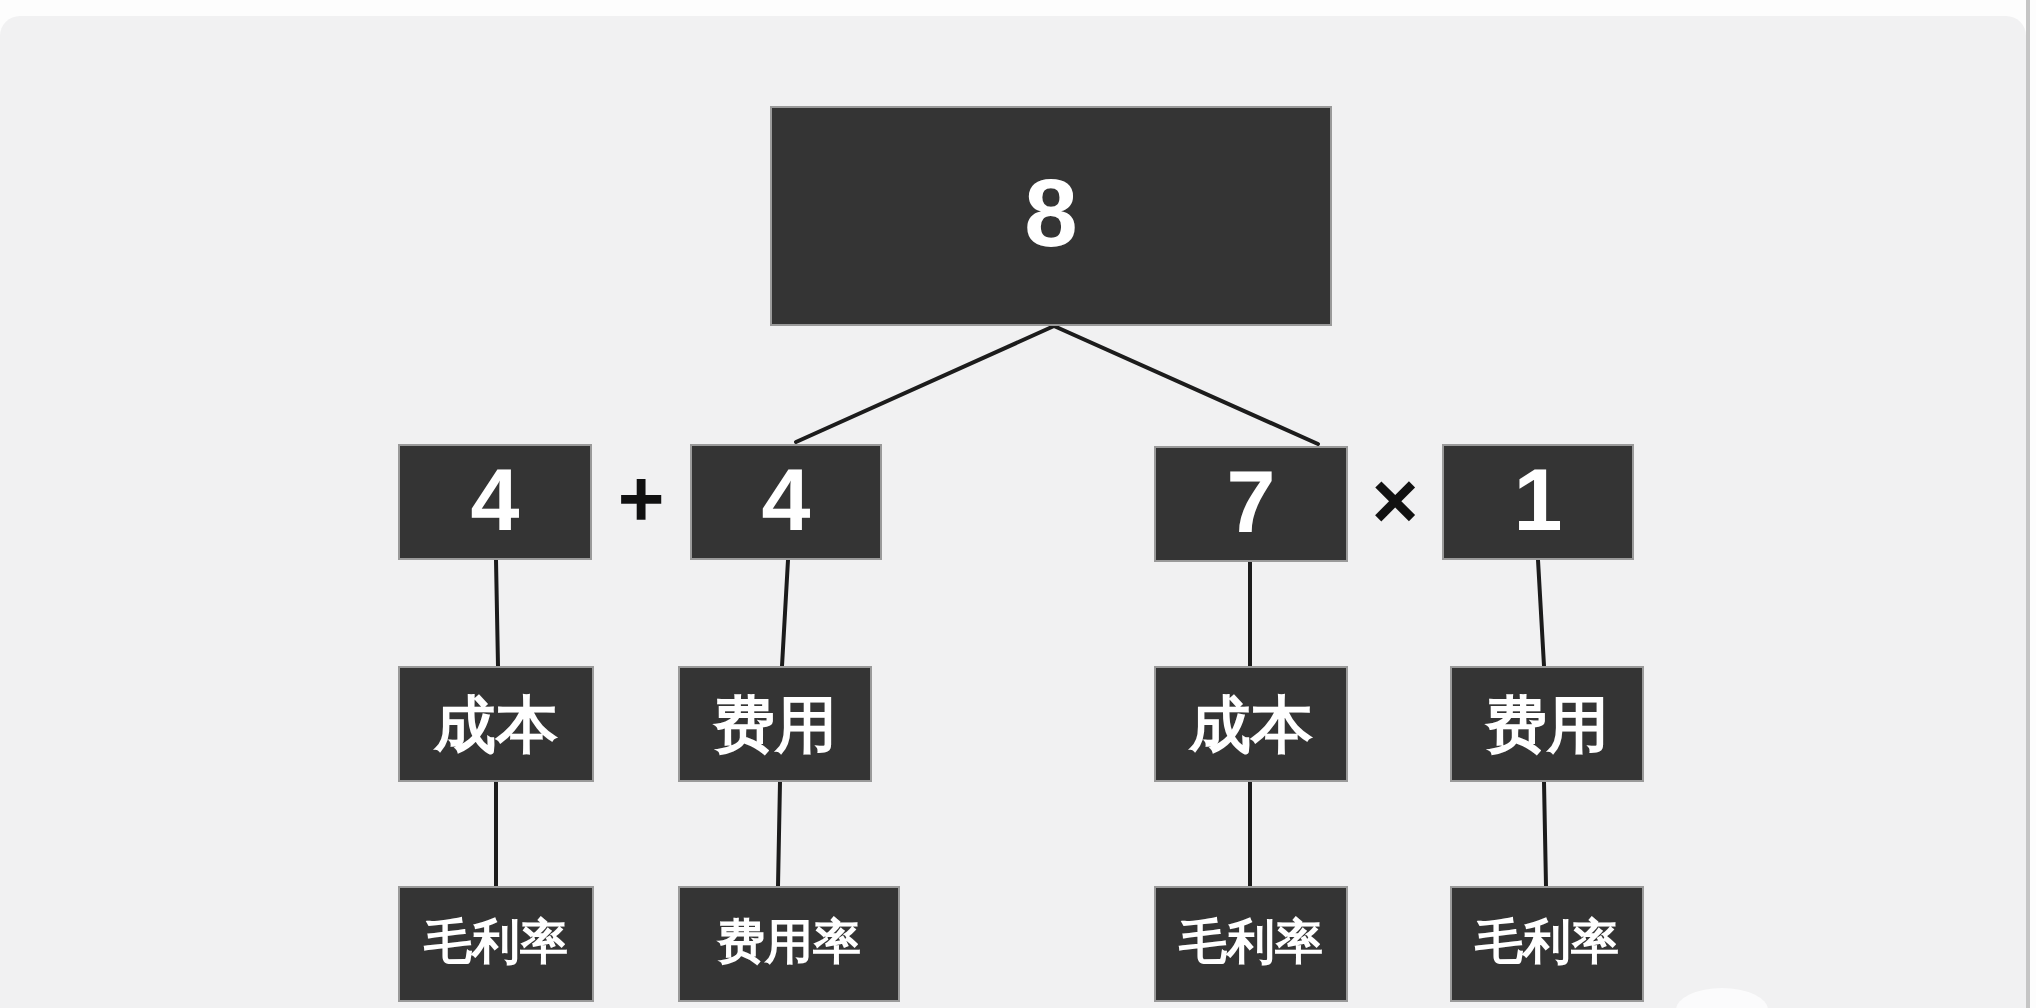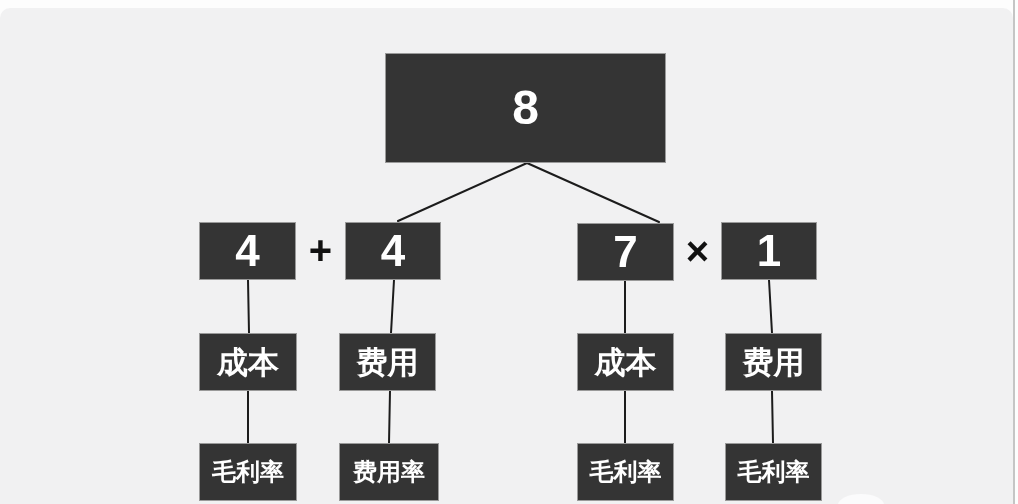--- a/index.html
+++ b/index.html
@@ -69,17 +69,17 @@
 <div class="node" style="left:577px;top:223px;width:97px;height:58px;font-size:44px;">7</div>
 <div class="op" style="left:674px;top:227px;width:47px;height:48px;font-size:40px;">×</div>
 <div class="node" style="left:721px;top:222px;width:96px;height:58px;font-size:44px;">1</div>
 
 <div class="node" style="left:199px;top:333px;width:98px;height:58px;font-size:31px;">成本</div>
 <div class="node" style="left:339px;top:333px;width:97px;height:58px;font-size:31px;">费用</div>
 <div class="node" style="left:577px;top:333px;width:97px;height:58px;font-size:31px;">成本</div>
 <div class="node" style="left:725px;top:333px;width:97px;height:58px;font-size:31px;">费用</div>
 
 <div class="node" style="left:199px;top:443px;width:98px;height:58px;font-size:24px;">毛利率</div>
-<div class="node" style="left:339px;top:443px;width:100px;height:58px;font-size:24px;">费用率</div>
+<div class="node" style="left:339px;top:443px;width:111px;height:58px;font-size:24px;">费用率</div>
 <div class="node" style="left:577px;top:443px;width:97px;height:58px;font-size:24px;">毛利率</div>
 <div class="node" style="left:725px;top:443px;width:97px;height:58px;font-size:24px;">毛利率</div>
 
 <div class="notch"></div>
 
 </body></html>

